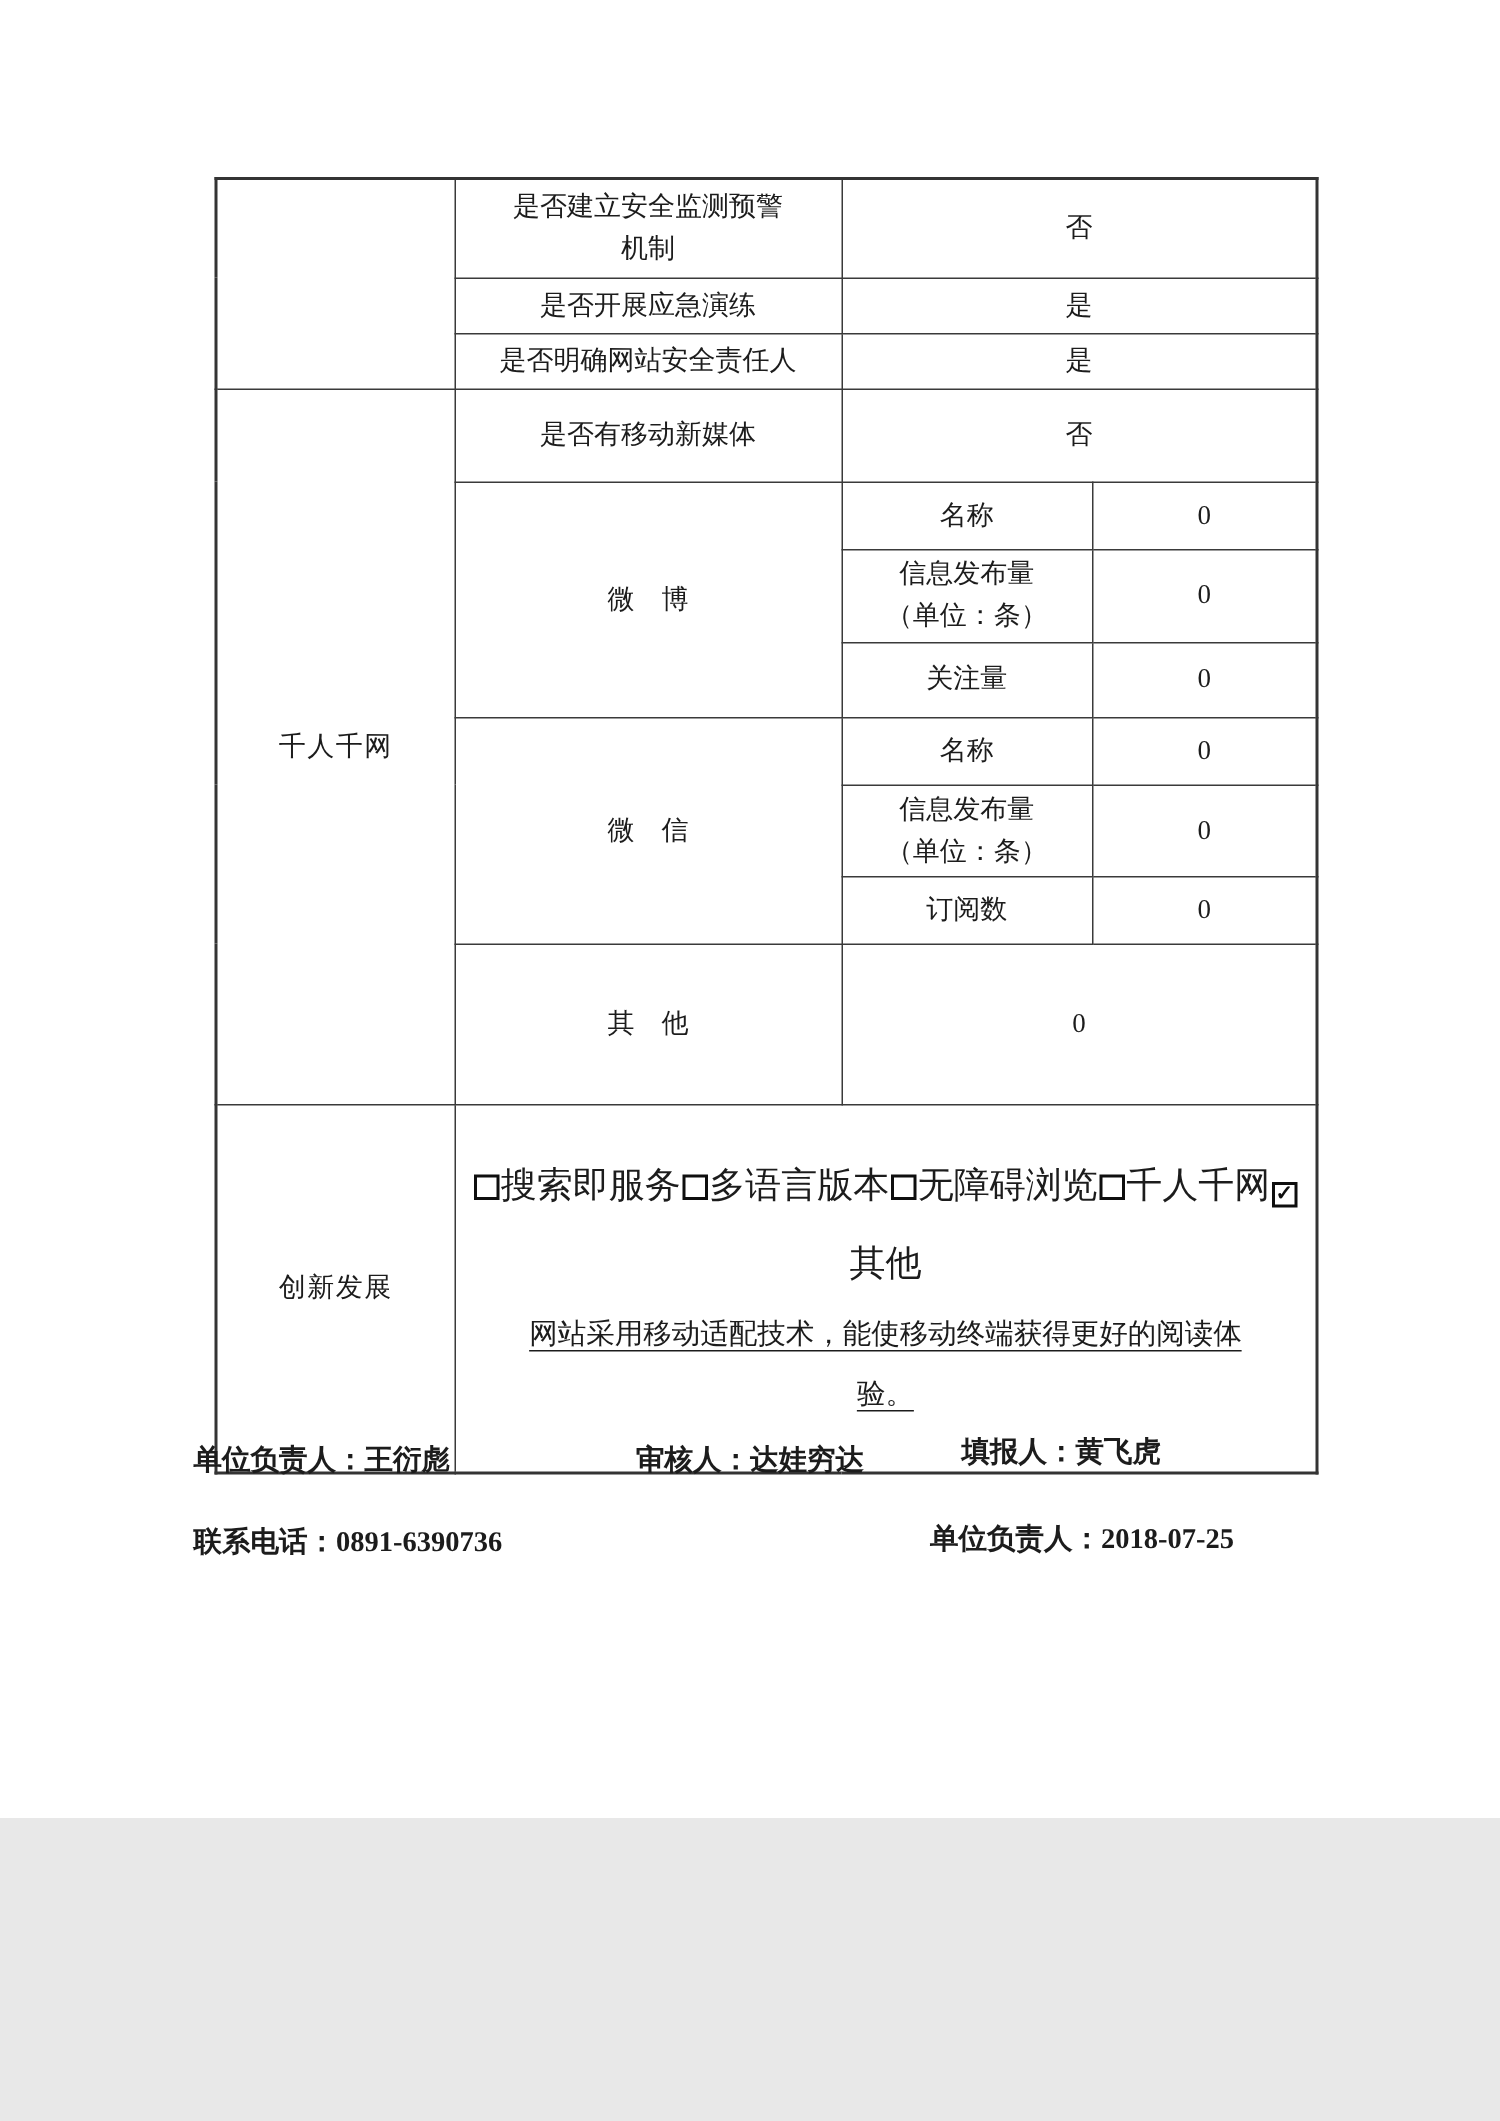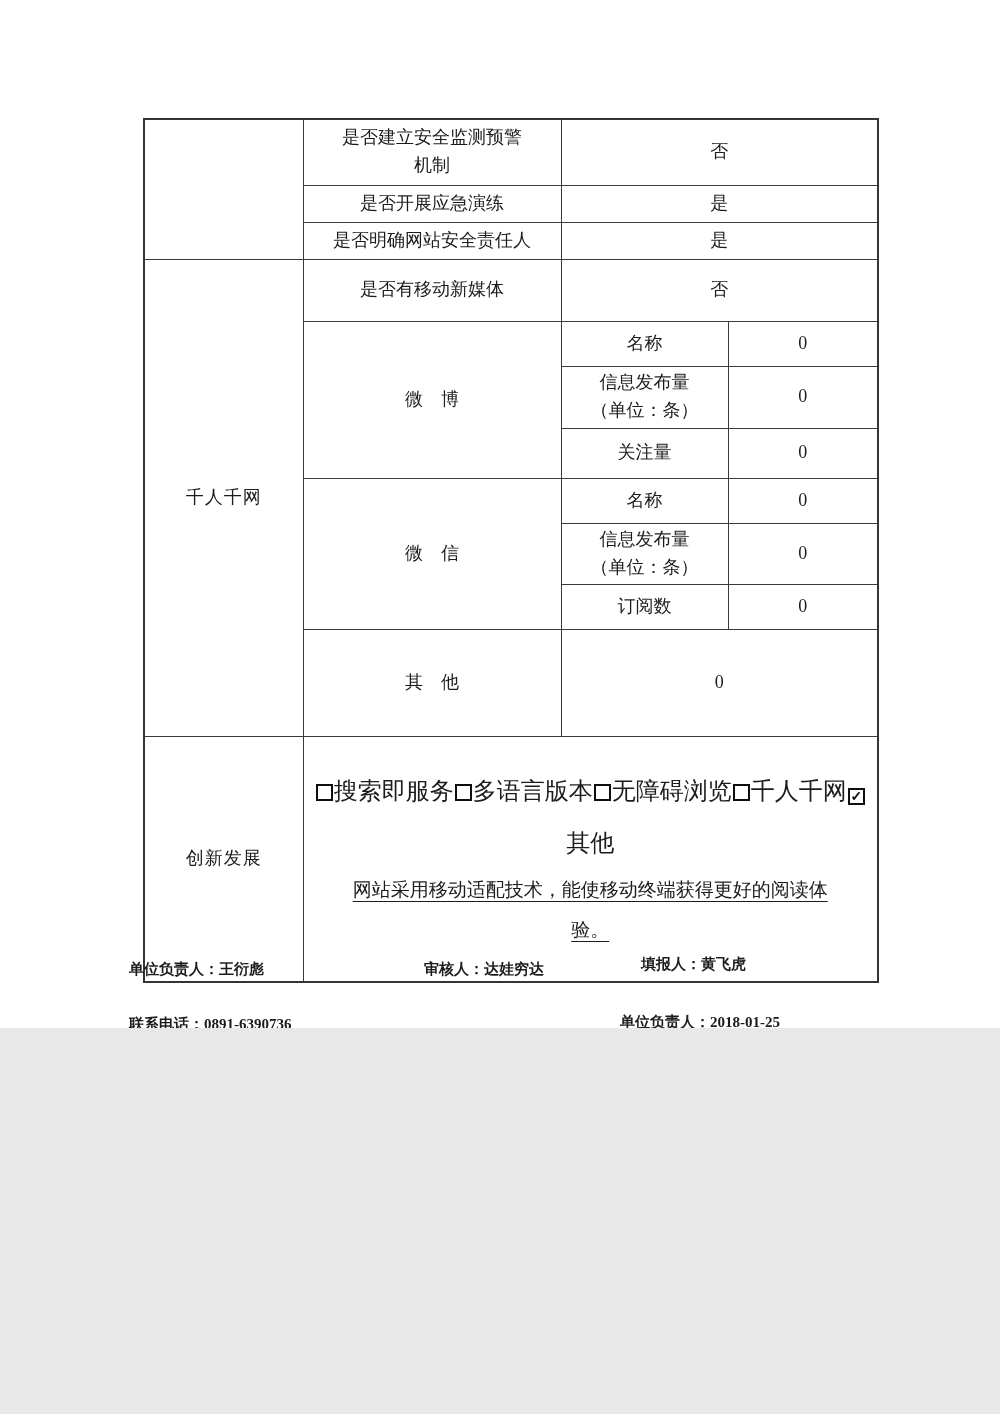--- a/index.html
+++ b/index.html
@@ -1,17 +1,17 @@
 <!DOCTYPE html>
 <html><head>
 <meta charset="utf-8">
 <style>
   html,body { margin:0; padding:0; background:#e8e8e8; }
   .page {
-    position:relative; width:1000px; height:1028px; margin:0 auto;
+    position:relative; width:1000px; height:1212px; margin:0 auto;
     background:#ffffff; overflow:hidden;
     font-family:"Liberation Serif","DejaVu Serif",serif;
     color:#1c1c1c;
   }
   table.report {
     position:absolute; left:143px; top:118px;
     border-collapse:collapse; table-layout:fixed;
     border:2px solid #343434;
   }
   table.report td {
@@ -38,21 +38,21 @@
     font-weight:bold; font-size:14px; color:#0e0e0e;
   }
   .cb.checked { line-height:14px; }
   .cb-label { font-size:24px; }
   .innov-note {
     display:inline; font-size:19px;
     text-decoration:underline;
     text-underline-offset:5px;
     white-space:pre-line;
   }
-  .footer-item { position:absolute; font-size:15px; font-weight:bold; white-space:nowrap; }
+  .footer-item { position:absolute; font-size:19px; font-weight:bold; white-space:nowrap; }
   .remark {
     position:absolute; left:129px; top:1088px; width:758px;
     font-size:19px; font-weight:bold; line-height:1.8;
     text-align:justify;
   }
   .page-number {
     position:absolute; left:0; right:0; top:1312px;
     text-align:center; font-size:19px;
   }
 </style>
@@ -127,18 +127,18 @@
 验。</span></div>
       </td>
     </tr>
   </tbody>
     </table>
 
   <div class="footer-item" style="left:129px; top:960px;"><span>单位负责人：</span><span>王衍彪</span></div>
   <div class="footer-item" style="left:424px; top:960px;"><span>审核人：</span><span>达娃穷达</span></div>
   <div class="footer-item" style="left:641px; top:955px;"><span>填报人：</span><span>黄飞虎</span></div>
   <div class="footer-item" style="left:129px; top:1015px;text-align:center;"><span>联系电话：</span><span>0891-6390736</span></div>
-  <div class="footer-item" style="left:620px; top:1013px;"><span>单位负责人：</span><span>2018-01-25</span></div>
+  <div class="footer-item" style="left:620px; top:1013px;"><span>单位负责人：</span><span>2018-07-25</span></div>
 
 
   <div class="page-number">3</div>
 
 </div>
 
 </body></html>

